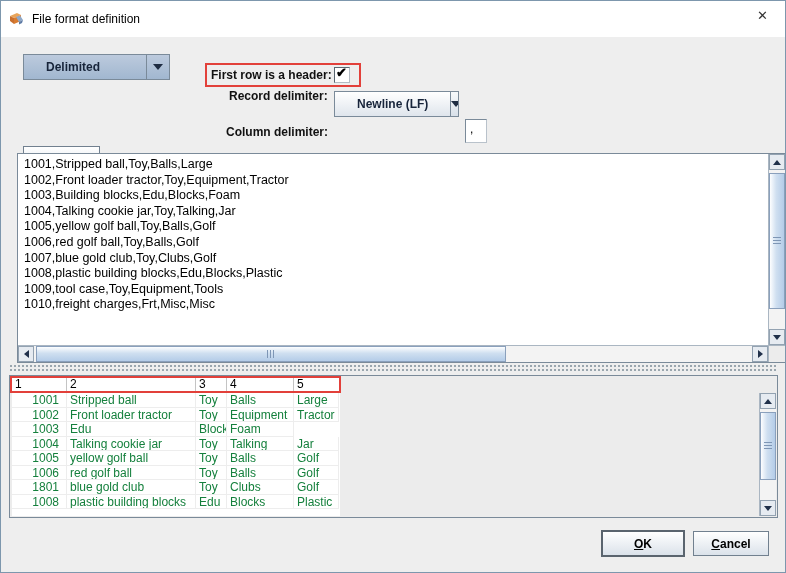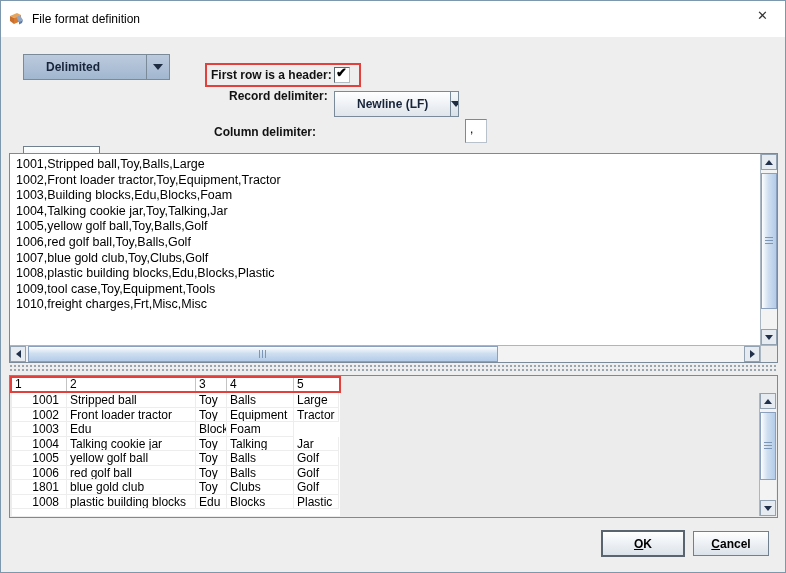--- a/index.html
+++ b/index.html
@@ -56,21 +56,21 @@
   }
   .btn {
     position:absolute; background:linear-gradient(#ffffff,#dbe2ea);
     border:1px solid #71808f; display:flex; align-items:center; justify-content:center;
     font-size:12px; font-weight:bold; color:#000;
   }
   .btn.default { border:2px solid #5a646e; }
   .btn .mn { display:block; }
   .btn .mn::first-letter { text-decoration:underline; }
   
-  .scrollpane { position:absolute; border:1px solid #7a8a99; background:#fff; }
+  .scrollpane { position:absolute; border:1px solid #7a8a99; background:#fff;margin-left:8px; }
   .raw-text {
     position:absolute; left:1px; top:1px; right:18px; bottom:18px;
     overflow:hidden; white-space:pre; font-size:12.5px; line-height:15.6px;
     padding:2px 5px; color:#000; background:#fff;
   }
   .vscroll {
     position:absolute; top:0; right:0; width:17px; background:#f3f3f3;
     border-left:1px solid #aab6c2;
   }
   .hscroll {
@@ -115,21 +115,21 @@
   .thead-box { position:absolute; left:0; top:0; border:2px solid #e2403a; background:#fff; }
   .thead { display:grid; grid-template-columns:55px 129px 31px 67px 45px; }
   .th {
     height:13px; line-height:13px; font-size:12px; color:#000; background:#fff;
     padding-left:3px; border-right:1px solid #c4c4c4; overflow:hidden;
   }
   .th:last-child { border-right:none; }
   .tbody { position:absolute; left:2px; top:17px; width:328px; bottom:1px; background:#fff; }
   .tr { display:grid; grid-template-columns:55px 129px 31px 67px 45px; height:14.5px; }
   .td {
-    font-size:12px; line-height:14.5px; color:#000000; background:#fff;
+    font-size:12px; line-height:14.5px; color:#15803d; background:#fff;
     padding-left:3px; white-space:nowrap; overflow:hidden;
     border-right:1px solid #ededed; border-bottom:1px solid #ededed;
   }
   .td.col1 { text-align:right; padding-right:7px; padding-left:0; }
 </style>
 </head>
 <body>
 
 <div class="window">
 
@@ -159,21 +159,21 @@
   </span>
 
   <span class="lbl" style="left:228px; top:88px;">Record delimiter:</span>
   <div class="combo light" style="left:333px; top:90px; width:125px; height:26px;">
     <span class="val">Newline (LF)</span>
     <span class="arrow-btn">
       <span class="tri-down"></span>
     </span>
   </div>
 
-  <span class="lbl" style="left:213px; top:124px;">Column delimiter:</span>
+  <span class="lbl" style="left:225px; top:124px;">Column delimiter:</span>
   <span class="char-field" style="left:464px; top:118px; width:22px; height:24px;">,</span>
 
   <div class="btn" style="left:22px; top:121px; width:77px; height:25px;margin-top:24px;">
     <span class="mn">Refresh</span>
   </div>
 
   <div class="scrollpane" style="left:8px; top:152px; width:769px; height:210px;">
     <div class="raw-text">1001,Stripped ball,Toy,Balls,Large
 1002,Front loader tractor,Toy,Equipment,Tractor
 1003,Building blocks,Edu,Blocks,Foam

